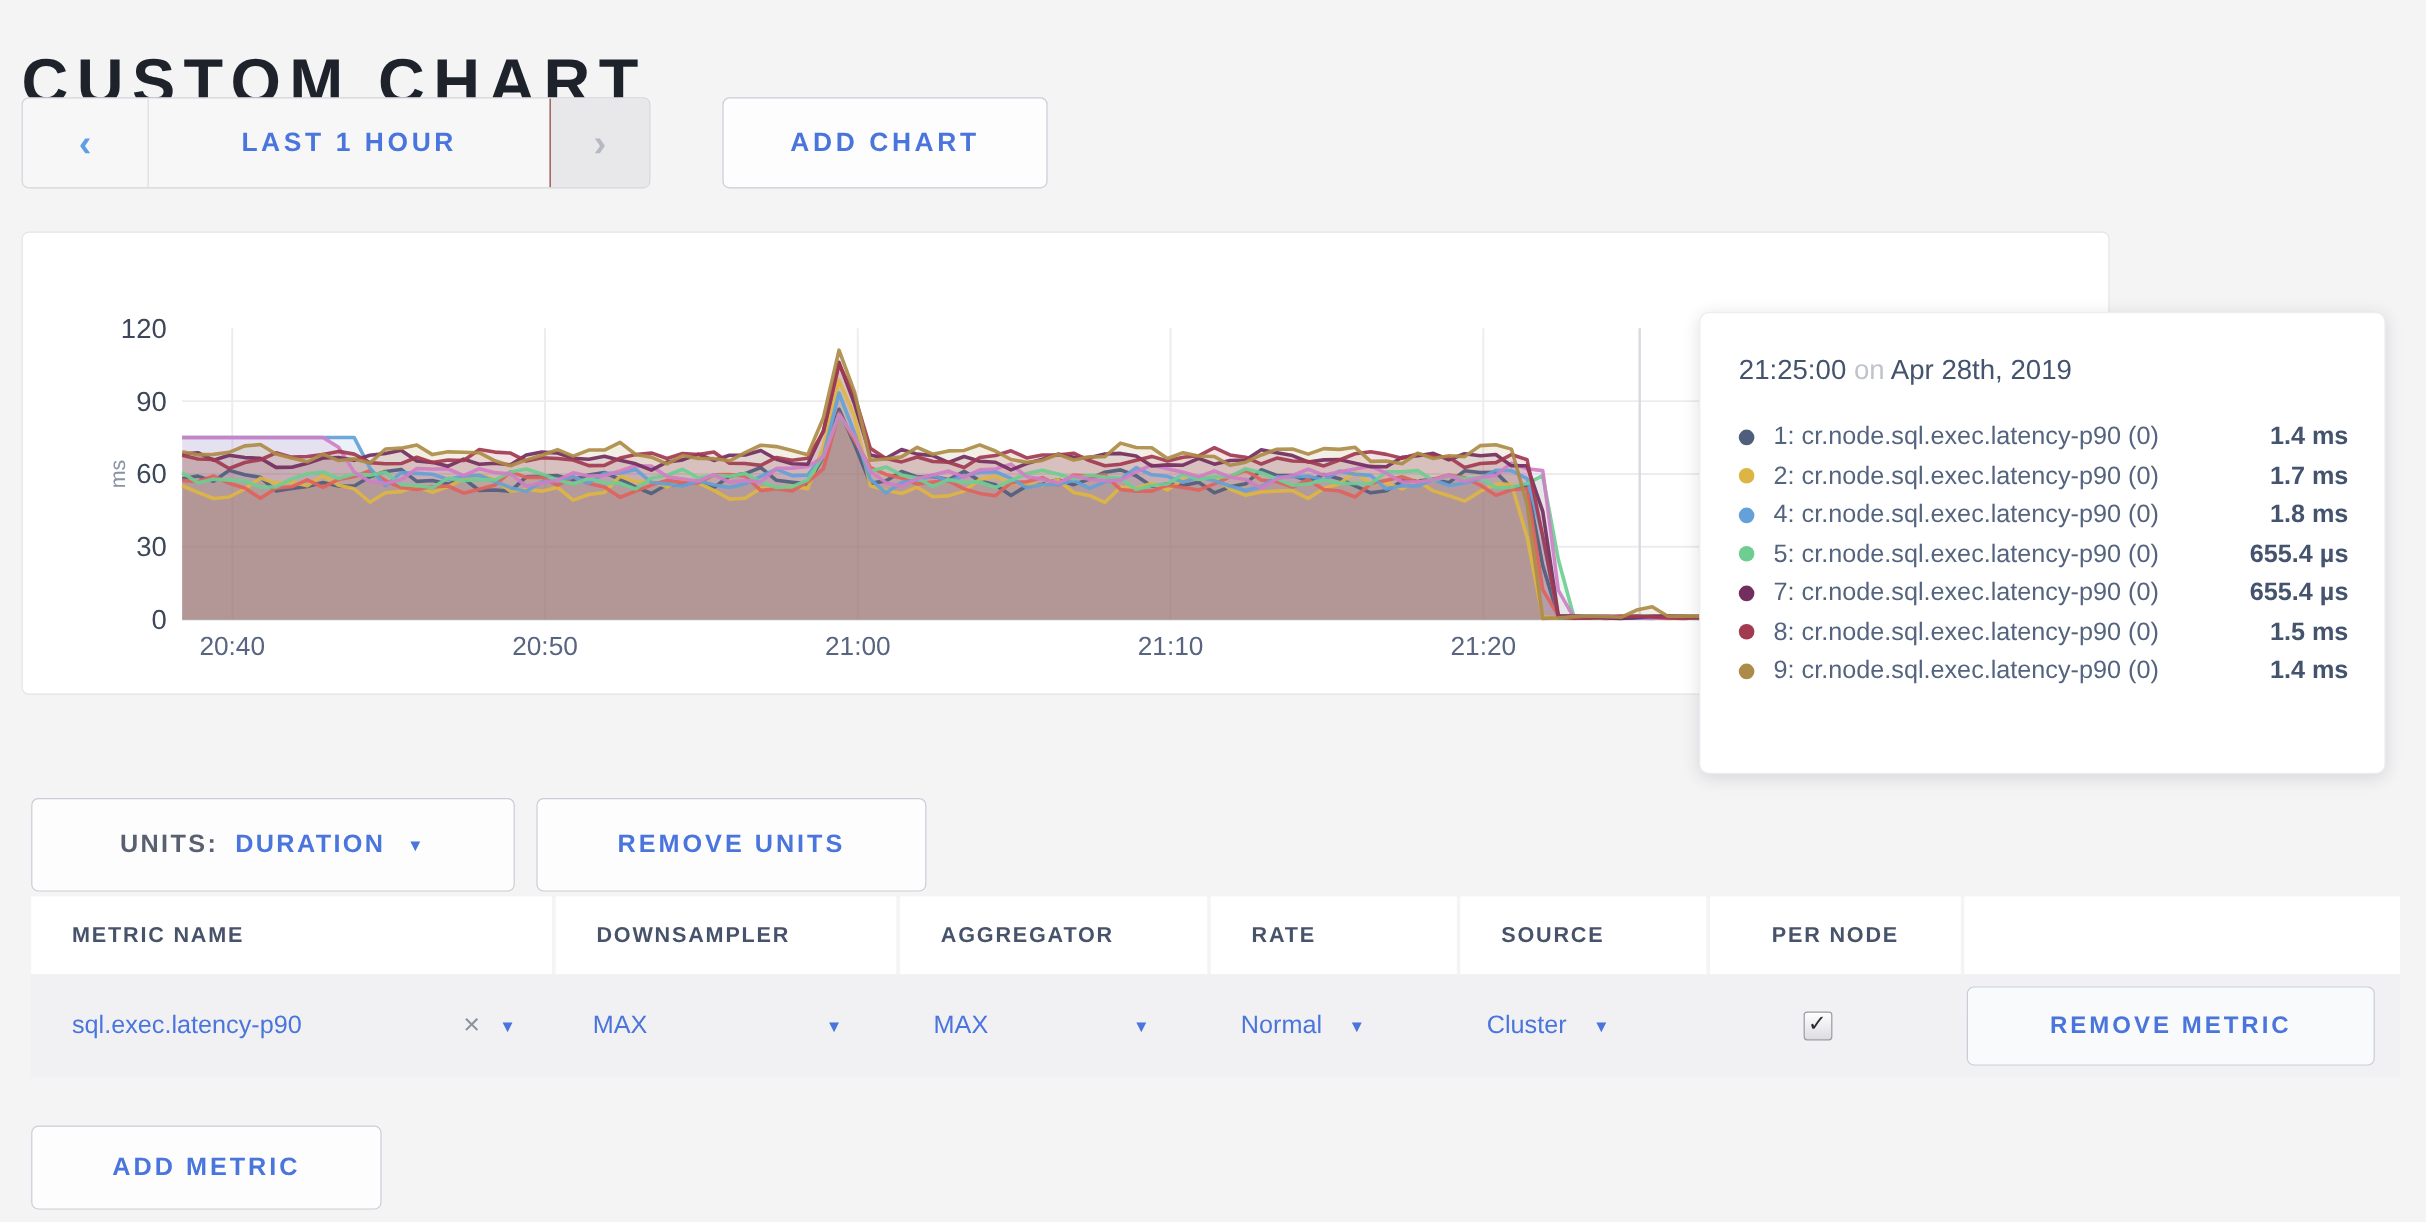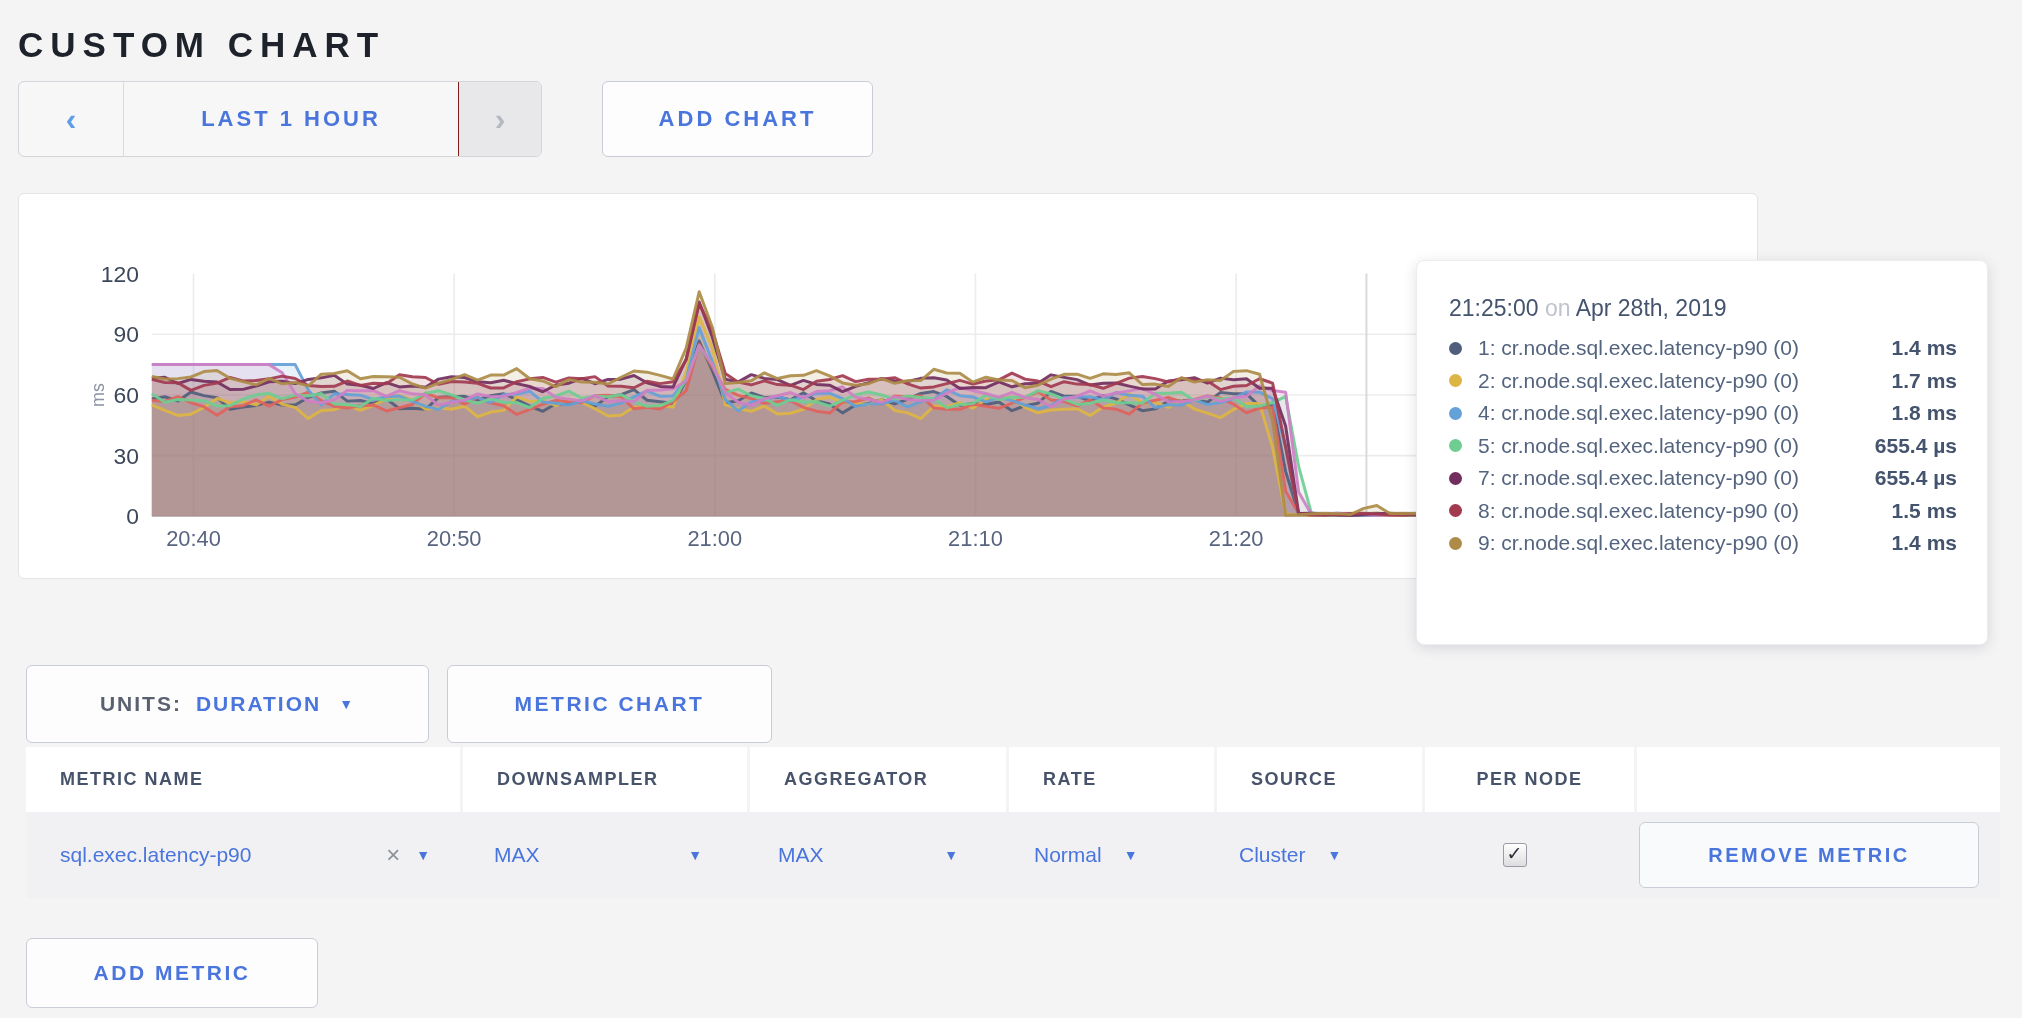--- a/index.html
+++ b/index.html
@@ -5,21 +5,21 @@
   html,body{margin:0;padding:0;}
   body{
     width:2022px;height:1018px;position:relative;overflow:hidden;
     background:#f4f4f5;
     font-family:"Liberation Sans","DejaVu Sans",sans-serif;
     -webkit-font-smoothing:antialiased;
   }
   
   .page-title{
     position:absolute;left:18px;top:2px;
-    font-size:35px;font-weight:800;letter-spacing:7px;color:#1d222b;
+    font-size:54px;font-weight:800;letter-spacing:7px;color:#1d222b;
   }
   
   .time-group{
     position:absolute;left:18px;top:81px;height:76px;width:524px;
     display:flex;align-items:stretch;
     background:#f7f7f8;border:1px solid #d3d5da;border-radius:6px;
     overflow:hidden;box-sizing:border-box;
   }
   .time-seg{display:flex;align-items:center;justify-content:center;cursor:pointer;}
   .seg-prev{width:104px;border-right:1px solid #dadce0;}
@@ -45,21 +45,21 @@
     box-sizing:border-box;
   }
   .chart-panel svg{display:block;width:100%;height:100%;}
   
   .chart-tooltip{
     position:absolute;left:1416px;top:260px;width:572px;height:385px;
     background:#ffffff;border:1px solid #ededf0;border-radius:8px;
     box-shadow:0 3px 14px rgba(40,45,60,.14);
     box-sizing:border-box;padding:26px 30px 20px 30px;z-index:10;
   }
-  .tip-head{font-size:23px;color:#44536e;margin:8px 0 10px 2px;}
+  .tip-head{font-size:23px;color:#44536e;margin:8px 0 26px 2px;}
   .tip-head .t-on{color:#bfc4cc;}
   .tip-row{display:flex;align-items:center;height:32.5px;font-size:21px;color:#54647f;}
   .tip-dot{width:13px;height:13px;border-radius:50%;margin:0 16px 0 2px;flex:none;}
   .tip-name{flex:1;white-space:nowrap;}
   .tip-val{font-weight:700;color:#44536e;white-space:nowrap;}
   
   .units-btn{
     position:absolute;left:26px;top:665px;width:403px;height:78px;
     font-size:21px;letter-spacing:2px;font-weight:600;
   }
@@ -221,21 +221,21 @@
         <span class="tip-val">1.4 ms</span>
       </div>
     </div>
 </div>
 
 <div class="btn units-btn">
   <span class="u-label">UNITS:</span>
   <span class="u-value">DURATION</span>
   <span class="caret">▼</span>
 </div>
-<div class="btn remove-chart-btn">METRIC CHART</div>
+<div class="btn remove-chart-btn">REMOVE UNITS</div>
 
 <div class="tbl-header">
   <div class="hcell c-metric">METRIC NAME</div>
   <div class="hcell c-down">DOWNSAMPLER</div>
   <div class="hcell c-agg">AGGREGATOR</div>
   <div class="hcell c-rate">RATE</div>
   <div class="hcell c-source">SOURCE</div>
   <div class="hcell c-node">PER NODE</div>
   <div class="hcell c-action"></div>
 </div>

